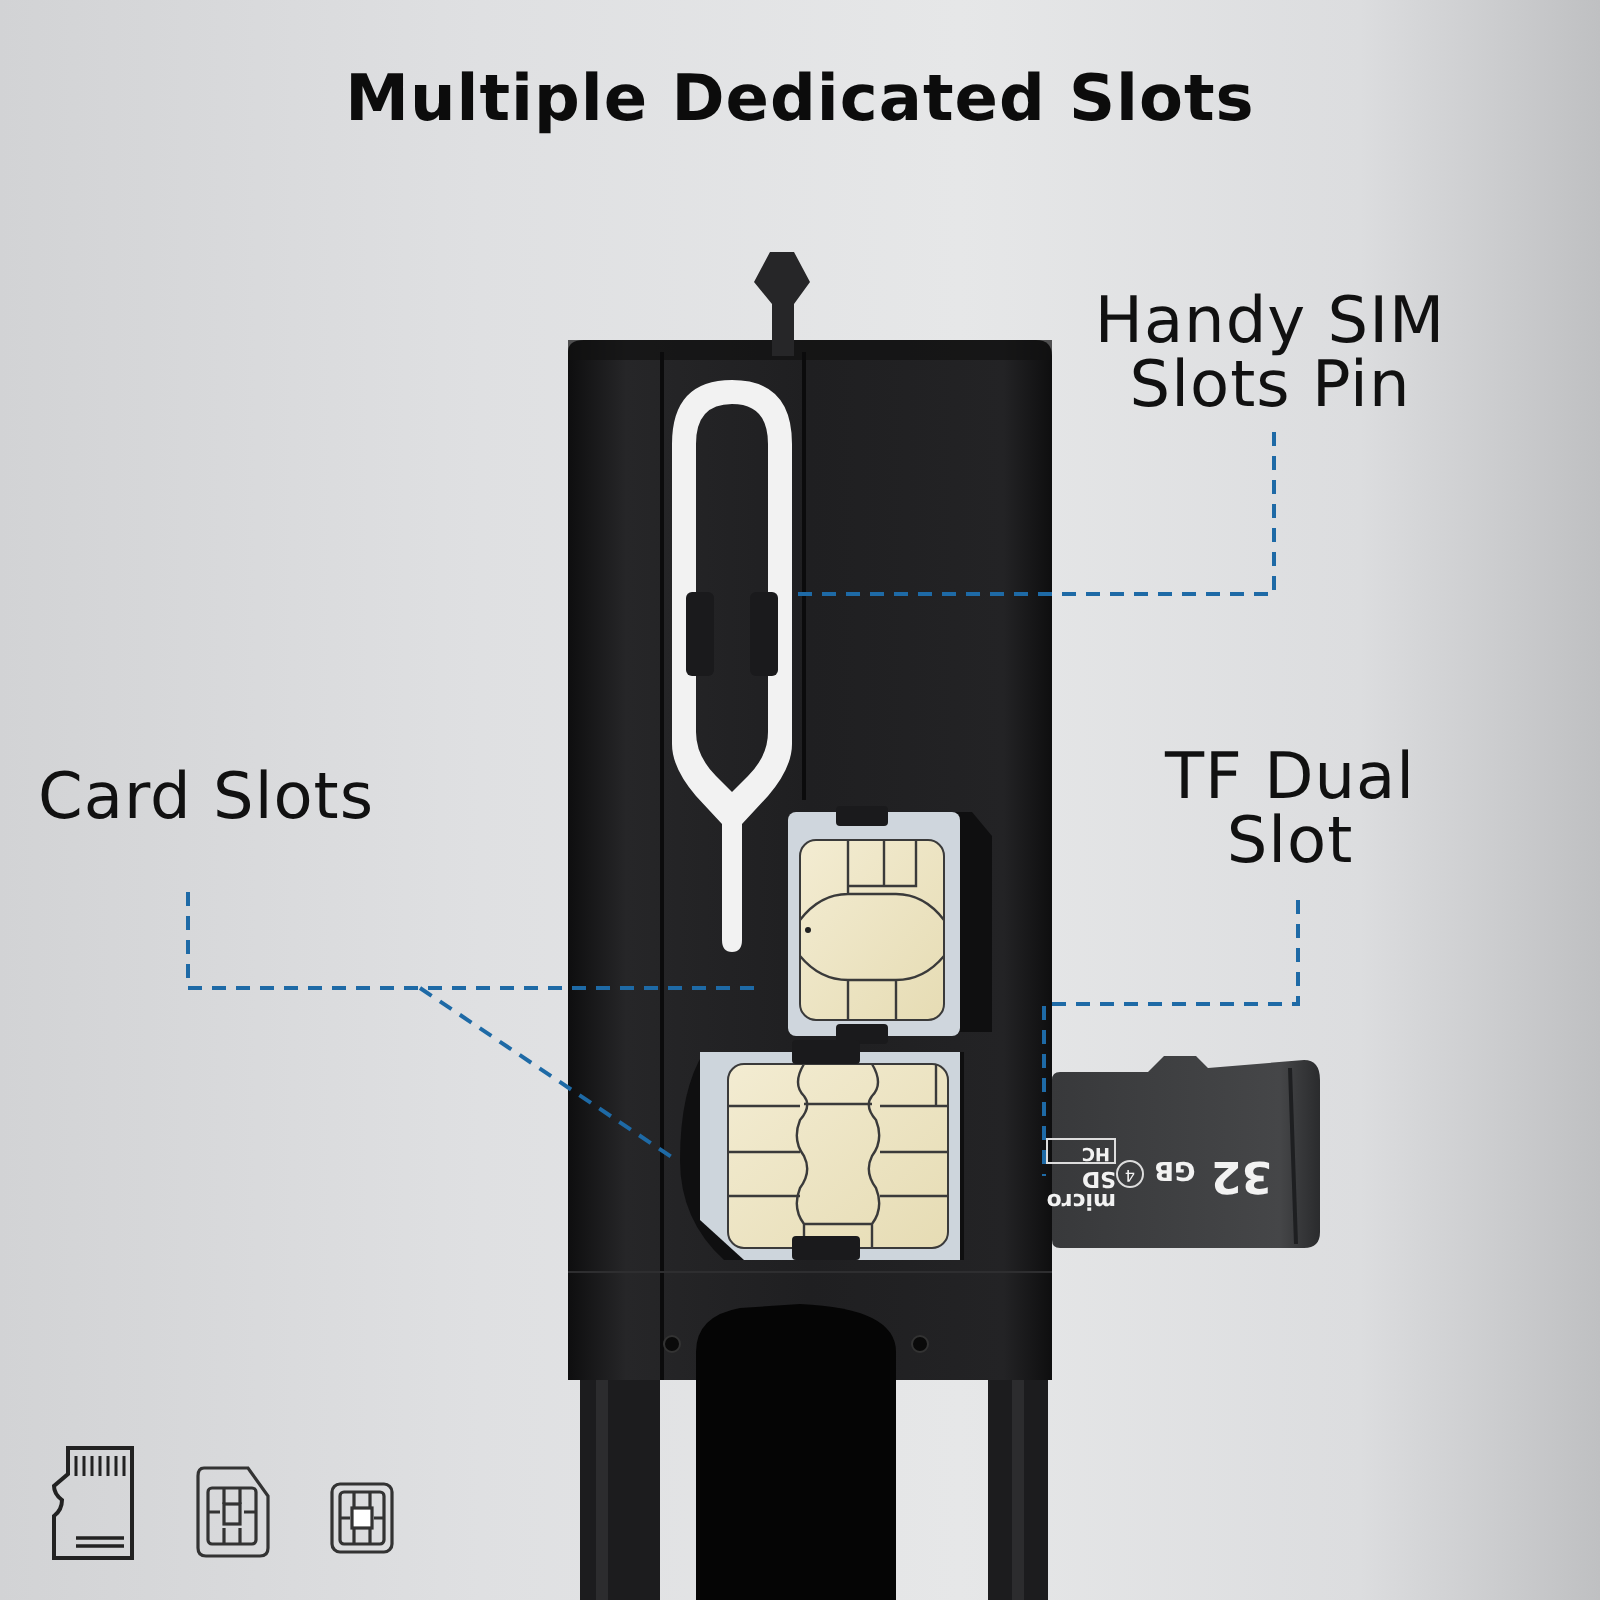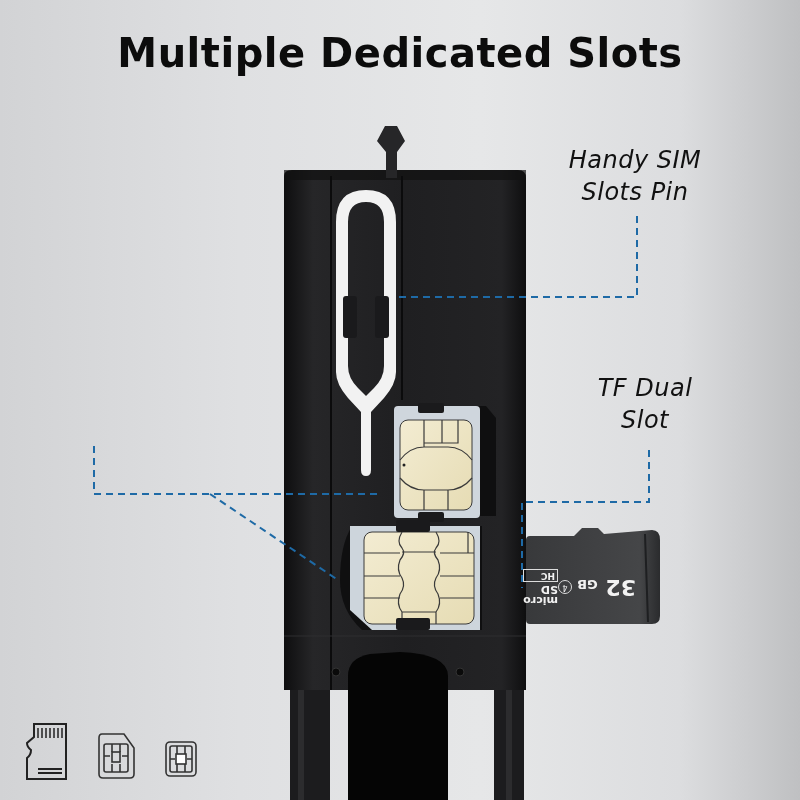--- a/index.html
+++ b/index.html
@@ -1,34 +1,35 @@
 <!DOCTYPE html>
 <html><head>
 <meta charset="utf-8">
 <style>
   html,body{margin:0;padding:0;}
   body{width:800px;height:800px;overflow:hidden;position:relative;
     background:linear-gradient(90deg,#d2d3d5 0%,#dfe0e2 30%,#e6e7e8 60%,#dcdddf 85%,#bfc0c2 100%);
     font-family:"DejaVu Sans","Liberation Sans",sans-serif;}
   .title{position:absolute;left:0;top:30px;width:800px;text-align:center;
-    font-size:40px;font-weight:bold;color:#0c0c0c;letter-spacing:0.5px;}
-  .label{position:absolute;text-align:center;font-size:24px;color:#111;line-height:32px;letter-spacing:0.5px;font-style:italic;}
+    font-size:32px;font-weight:bold;color:#0c0c0c;letter-spacing:0.5px;}
+  .label{position:absolute;text-align:center;font-size:32px;color:#111;line-height:32px;letter-spacing:0.5px;}
   svg.scene{position:absolute;left:0;top:0;}
 </style>
 </head>
 <body>
 
 <div class="title">Multiple Dedicated Slots</div>
 
 <div class="label" style="left:540px;top:144px;width:190px;">
   <div>Handy SIM</div>
   <div>Slots Pin</div>
 </div>
 
 <div class="label" style="left:8px;top:382px;width:190px;">
+  <div>Card Slots</div>
 </div>
 
 <div class="label" style="left:560px;top:372px;width:170px;">
   <div>TF Dual</div>
   <div>Slot</div>
 </div>
 
 <svg class="scene" width="800" height="800" viewBox="0 0 800 800">
   <defs>
     <linearGradient id="bodyG" x1="0" x2="1" y1="0" y2="0">

